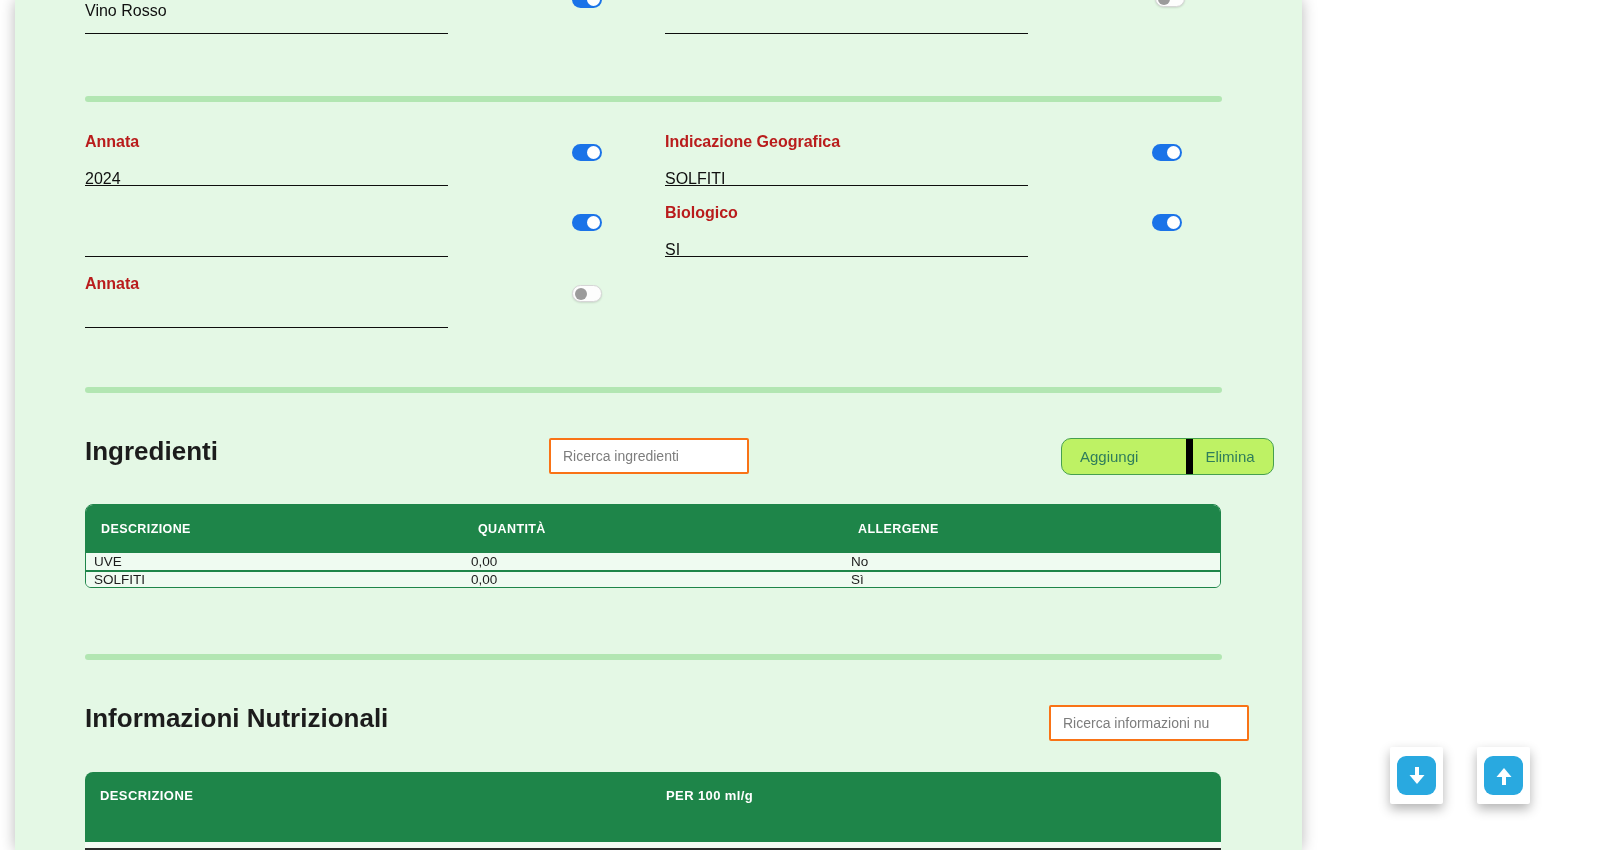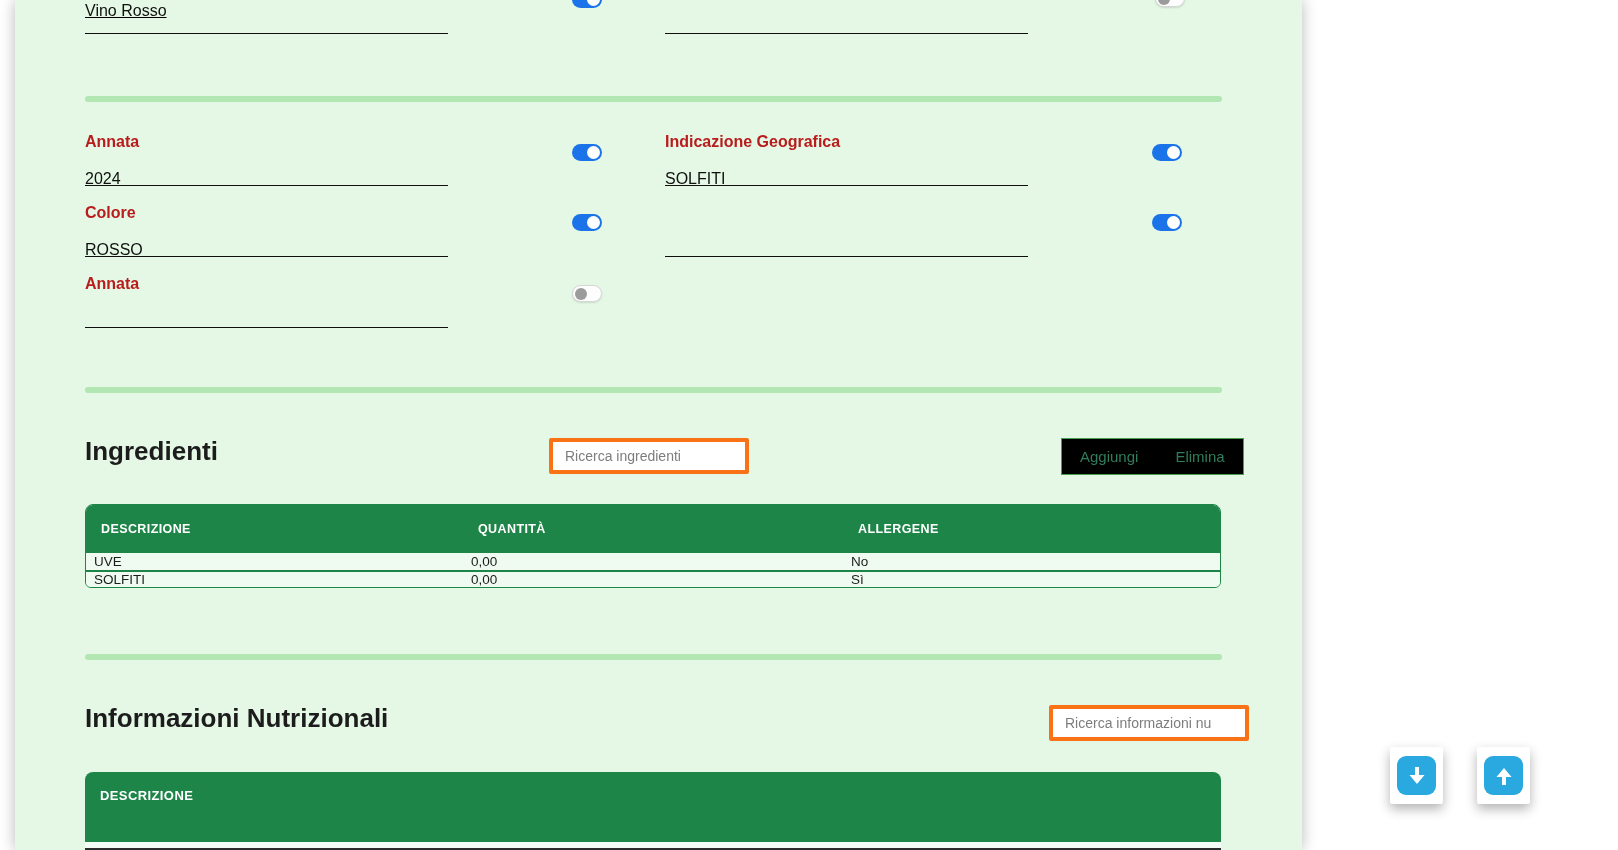--- a/index.html
+++ b/index.html
@@ -25,26 +25,26 @@
   .toggle.off { background:#fdfdfd; border:1px solid #d6d6d6; box-shadow:0 1px 2px rgba(0,0,0,.12); }
   .toggle.off .knob { position:absolute; left:2px; top:1.5px; width:12px; height:12px;
     border-radius:50%; background:#9b9b9b; }
 
   .divider { position:absolute; left:70px; width:1137px; height:6px;
     background:#b2e6b2; border-radius:3px; }
 
   .section-title { position:absolute; left:70px; font-size:26px; font-weight:600; color:#1c1c1c; }
 
   .search-box { position:absolute; width:200px; height:36px; background:#ffffff;
-    border:4px solid #f97316; border-radius:2px; padding:0 12px; font-size:14px; color:#333;
+    border:2px solid #f97316; border-radius:2px; padding:0 12px; font-size:14px; color:#333;
     font-family:"Liberation Sans","DejaVu Sans",sans-serif; }
   .search-box::placeholder { color:#7d7d7d; }
 
   .btn-group { position:absolute; left:1046px; top:438px; height:37px; display:flex;
-    border:1px solid #46a04f; border-radius:0; overflow:hidden; background:#000000; }
+    border:1px solid #46a04f; border-radius:10px; overflow:hidden; background:#bef264;gap:30px; }
   .btn { display:flex; align-items:center; justify-content:center; padding:0 18px;
     font-size:15px; color:#2f7d5b; background:transparent; border:none; cursor:pointer;
     font-family:"Liberation Sans","DejaVu Sans",sans-serif; }
   .btn + .btn { border-left:7px solid #000000;padding-left:12px; }
 
   
   .gtable { position:absolute; left:70px; width:1136px; border:1.5px solid #1e8549;
     border-radius:8px 8px 6px 6px; overflow:hidden; background:#effbf1; }
   .gt-head { display:grid; grid-template-columns:377px 380px 1fr; background:#1e8549;
     align-items:center; height:48px; }
@@ -69,21 +69,21 @@
     cursor:pointer; border:none; border-radius:2px; }
   .float-btn .blue-sq { width:39px; height:39px; background:#29a9e0; border-radius:9px;
     display:flex; align-items:center; justify-content:center; }
 </style>
 </head>
 <body>
 
 <div class="stage">
   <div class="panel">
 
-    <div class="field" style="left:70px; top:2px; width:363px;text-decoration:underline;">
+    <div class="field" style="left:70px; top:2px; width:363px;">
       <span class="val" style="margin-top:0;">Vino Rosso</span>
     </div>
     <div class="uline" style="left:70px; top:33px; width:363px;"></div>
     <div class="field" style="left:650px; top:2px; width:363px;">
       <span class="val" style="margin-top:0;"></span>
     </div>
     <div class="uline" style="left:650px; top:33px; width:363px;"></div>
     <div class="toggle on" style="left:557px; top:-9px;">
         <span class="knob"></span>
       </div>
@@ -104,29 +104,29 @@
 
     <div class="field" style="left:650px; top:133px; width:363px;">
       <span class="lbl">Indicazione Geografica</span>
       <span class="val">SOLFITI</span>
     </div>
     <div class="uline" style="left:650px; top:185px; width:363px;"></div>
     <div class="toggle on" style="left:1137px; top:144px;">
         <span class="knob"></span>
       </div>
 
-    <div class="field" style="left:70px; top:204px; width:363px;">
-      <span class="lbl">Colore</span>
-      <span class="val">ROSSO</span>
-    </div>
     <div class="uline" style="left:70px; top:256px; width:363px;"></div>
     <div class="toggle on" style="left:557px; top:214px;">
         <span class="knob"></span>
       </div>
 
+    <div class="field" style="left:650px; top:204px; width:363px;">
+      <span class="lbl">Biologico</span>
+      <span class="val">SI</span>
+    </div>
     <div class="uline" style="left:650px; top:256px; width:363px;"></div>
     <div class="toggle on" style="left:1137px; top:214px;">
         <span class="knob"></span>
       </div>
 
     <div class="field" style="left:70px; top:275px; width:363px;">
       <span class="lbl">Annata</span>
       <span class="val"></span>
     </div>
     <div class="uline" style="left:70px; top:327px; width:363px;"></div>
@@ -162,20 +162,21 @@
     </div>
 
     <div class="divider" style="top:654px;"></div>
 
     <h2 class="section-title" style="top:703px;">Informazioni Nutrizionali</h2>
     <input class="search-box" style="left: 1006px; top: 705px; margin-left: 28px;" type="text" placeholder="Ricerca informazioni nu">
 
     <div class="gt2">
       <div class="gt2-head">
         <div class="hcell">DESCRIZIONE</div>
+        <div class="hcell" style="padding-left:15px;">PER 100 ml/g</div>
       </div>
       <div class="gt2-sliver"></div>
       <div class="gt2-edge"></div>
     </div>
   </div>
 
   <button class="float-btn" style="left:1390px;">
     <span class="blue-sq">
       <svg width="24" height="24" viewBox="0 0 24 24">
         <rect x="10" y="3" width="4" height="10" fill="#ffffff"></rect>

